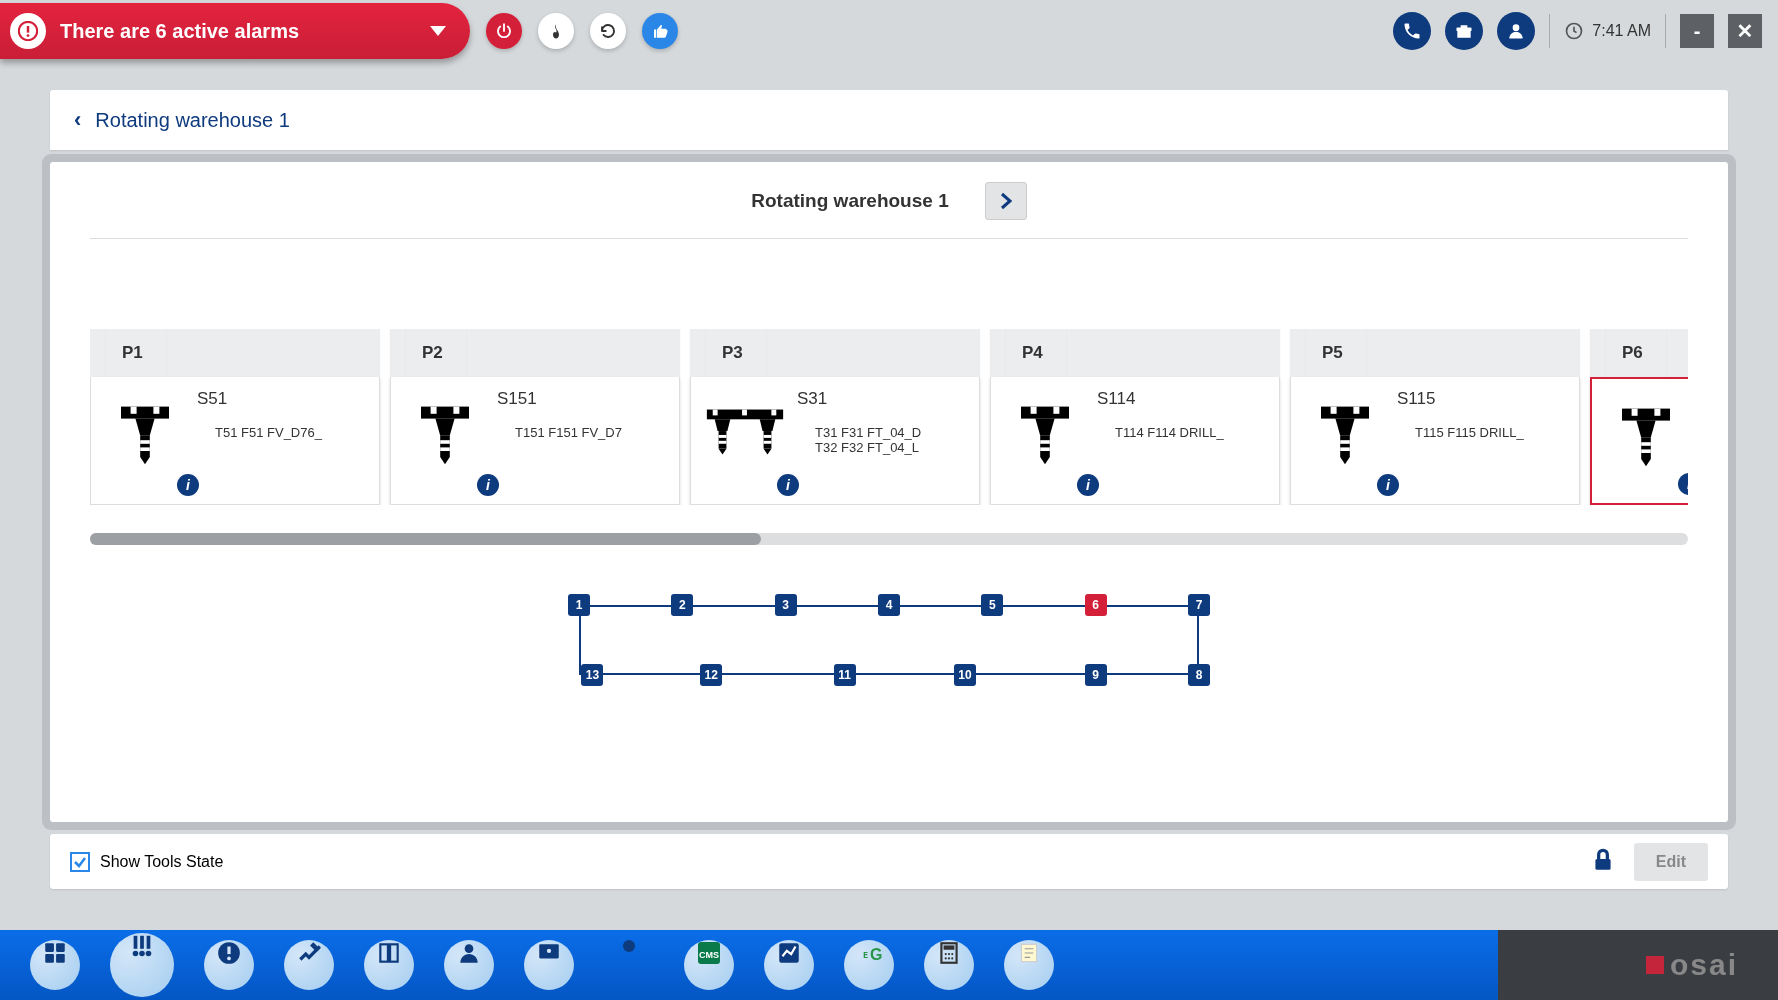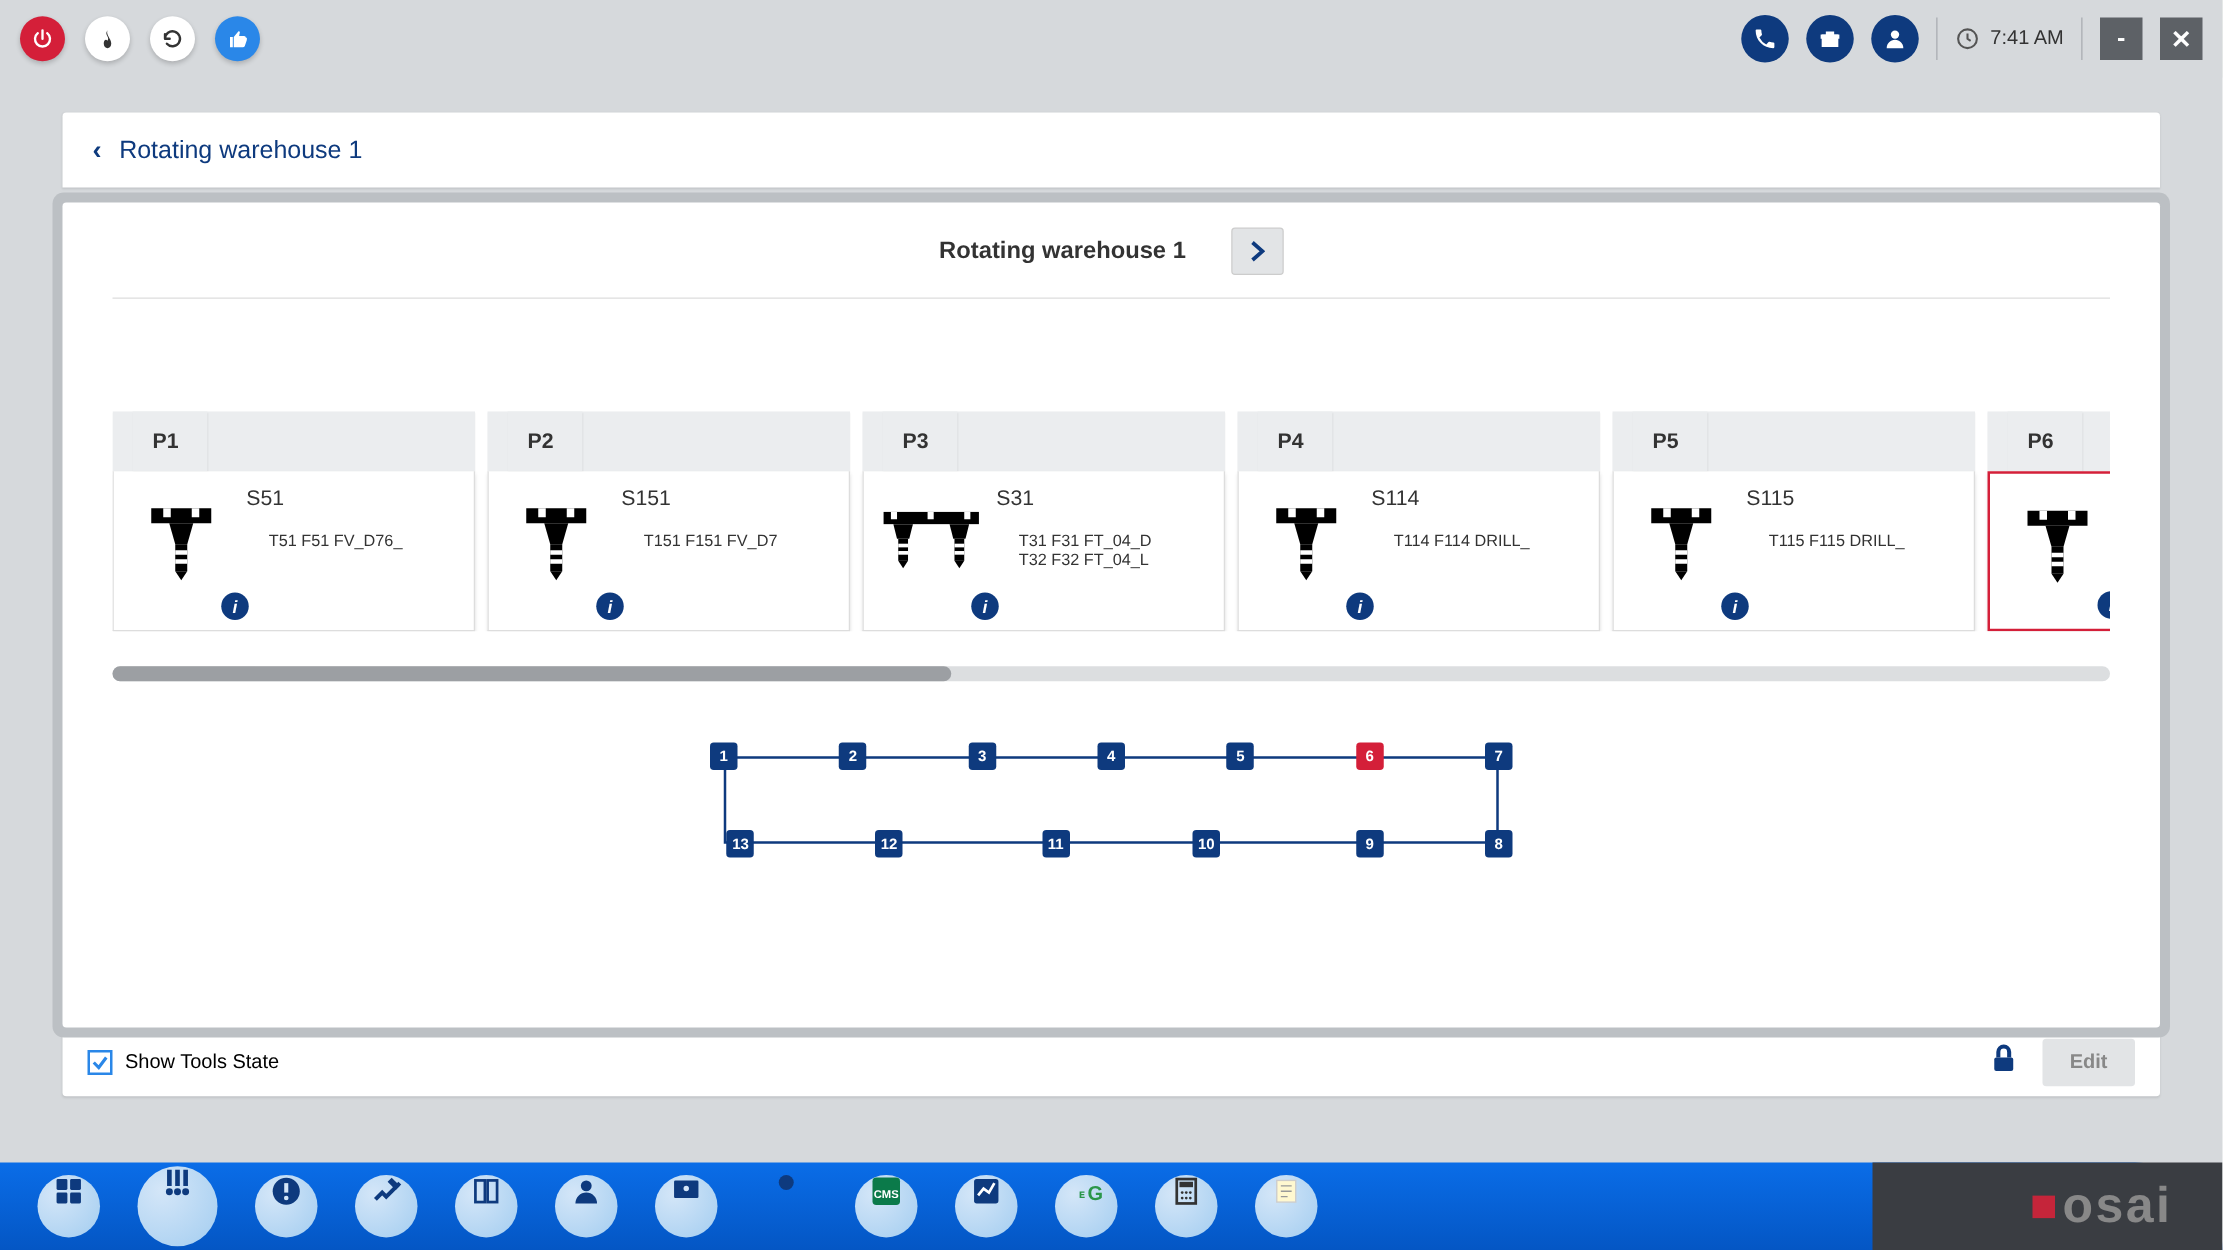--- a/index.html
+++ b/index.html
@@ -130,21 +130,21 @@
     }
     .node {
       position: absolute; width: 22px; height: 22px; background: #0e3a7e;
       color: white; font-size: 12px; font-weight: bold; border-radius: 3px;
       display: flex; align-items: center; justify-content: center;
     }
     .node.active { background: #d41f39; }
     
     
     .bottom-bar {
-      background: white; height: 55px;
+      background: white; margin-top: 12px; height: 55px;
       display: flex; align-items: center; padding: 0 20px;
       border-radius: 3px; box-shadow: 0 1px 2px rgba(0,0,0,0.1);
     }
     .checkbox-wrap { display: flex; align-items: center; gap: 10px; cursor: pointer; }
     .checkbox {
       width: 20px; height: 20px; border: 2px solid #2a87e8;
       display: flex; align-items: center; justify-content: center;
     }
     .checkbox svg { width: 14px; height: 14px; }
     .bottom-bar .right { margin-left: auto; display: flex; align-items: center; gap: 18px; }
@@ -169,29 +169,44 @@
       width: 50px; height: 50px; border-radius: 50%;
       background: radial-gradient(circle at 30% 30%, #d4e6f8, #a3cdf0);
       display: flex; justify-content: center; cursor: pointer;
       z-index: 1;
     }
     .tbtn.big { width: 64px; height: 64px; }
     .tbtn svg { width: 26px; height: 26px; }
     .tbtn .dot-only { width: 12px; height: 12px; border-radius: 50%; background: #0e3a7e; }
     .logo-area {
       position: absolute; right: 40px; top: 50%; transform: translateY(-50%);
-      z-index: 2; color: #888; font-size: 40px; font-weight: bold; letter-spacing: 2px;
+      z-index: 2; color: #888; font-size: 30px; font-weight: bold; letter-spacing: 2px;
       display: flex; align-items: center; gap: 6px;
     }
     .logo-area .sq { width: 18px; height: 18px; background: #c5253a; }
   </style>
 </head>
 <body>
 
 <div class="top-bar">
+  <div class="alarm-pill">
+    <div class="exclaim">
+      <svg viewBox="0 0 24 24">
+          <circle cx="12" cy="12" r="11" fill="none" stroke="#d41f39" stroke-width="2.5"></circle>
+          <rect x="10.5" y="6" width="3" height="8" fill="#d41f39"></rect>
+          <circle cx="12" cy="17.5" r="1.7" fill="#d41f39"></circle>
+        </svg>
+    </div>
+    <span class="text">There are 6 active alarms</span>
+    <span class="caret">
+      <svg width="16" height="10" viewBox="0 0 16 10">
+          <polygon points="0,0 16,0 8,10" fill="white"></polygon>
+        </svg>
+    </span>
+  </div>
 
   <div class="top-btn red">
     <svg viewBox="0 0 24 24">
         <path d="M12 3v9M7 6a8 8 0 1 0 10 0" stroke="white" stroke-width="2.5" fill="none" stroke-linecap="round"></path>
       </svg>
   </div>
   <div class="top-btn white">
     <svg viewBox="0 0 24 24">
         <path d="M12 3 C8 8 15 10 12 14 C10 12 8 14 8 17 C8 20 10 22 12 22 C14 22 16 20 16 17 C16 12 10 8 12 3" fill="#333"></path>
       </svg>

